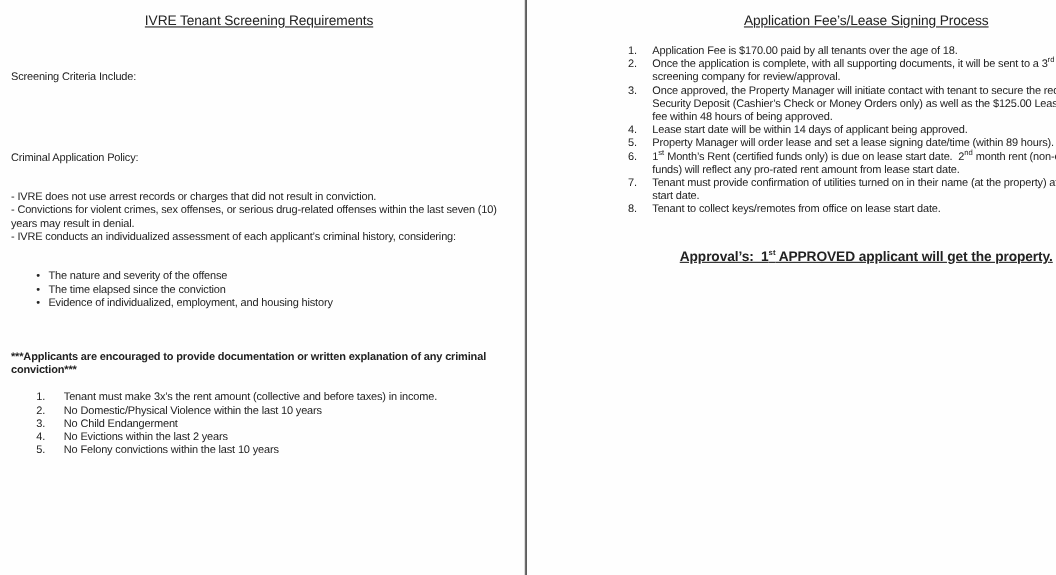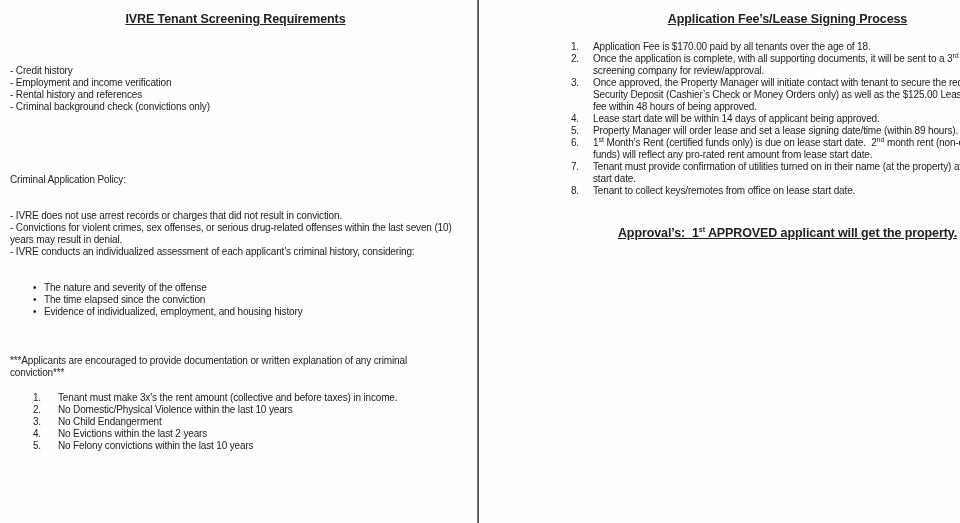--- a/index.html
+++ b/index.html
@@ -20,29 +20,29 @@
     left: 477px; top: 0; bottom: 0;
     width: 2px;
     background: linear-gradient(to right, #8a8a8a, #3d3d3d);
   }
   .col { position: absolute; top: 0; font-size: 10px; line-height: 12px; letter-spacing: -0.15px; }
   .col-left  { left: 0;   width: 477px; padding: 11px 16px 0 10px; }
   .col-right { left: 495px; width: 527px; padding: 11px 14px 0 72px; }
 
   .doc-title {
     font-size: 12.5px; line-height: 16px;
-    font-weight: bold;
+    font-weight: normal;
     text-decoration: underline;
     text-align: center;
     letter-spacing: -0.1px;
     margin-bottom: 14px;
   }
   .para, .line, .sec { white-space: pre-wrap; }
   .sec { margin-bottom: 13px; }
-  .bold-note { font-weight: normal; }
+  .bold-note { font-weight: bold; }
 
   .li { display: flex; align-items: flex-start; }
   .li .txt { white-space: pre-wrap; flex: 1; }
 
   
   .num-list-left .num  { flex: none; width: 31px; text-align: right; }
   .num-list-left .txt  { padding-left: 17px; }
 
   
   .num-list-right .num { flex: none; width: 12px; text-align: right; }
@@ -67,21 +67,21 @@
 </head>
 <body>
 
 <div class="page">
 
   <div class="col col-left">
     <div class="doc-title">IVRE Tenant Screening Requirements</div>
 
 
     <div class="sec">
-      <div><div class="li"><span class="txt">- Credit history</span></div><div class="li"><span class="txt">- Employment and income verification</span></div><div class="li"><span class="txt">- Rental history and references</span></div><div class="li"><span class="txt">- Criminal background check (convictions only)</span></div></div>
+      <div class="line">Screening Criteria Include:</div>
     </div>
 
     <div class="sec">
       <div class="line">Criminal Application Policy:</div>
       <div><div class="li"><span class="txt">- IVRE does not use arrest records or charges that did not result in conviction.</span></div><div class="li"><span class="txt">- Convictions for violent crimes, sex offenses, or serious drug-related offenses within the last seven (10) years may result in denial.</span></div><div class="li"><span class="txt">- IVRE conducts an individualized assessment of each applicant’s criminal history, considering:</span></div></div>
       <div class="bullet-list"><div class="li"><span class="blt">•</span><span class="txt">The nature and severity of the offense</span></div><div class="li"><span class="blt">•</span><span class="txt">The time elapsed since the conviction</span></div><div class="li"><span class="blt">•</span><span class="txt">Evidence of individualized, employment, and housing history</span></div></div>
     </div>
 
     <div class="para sec bold-note">***Applicants are encouraged to provide documentation or written explanation of any criminal conviction***</div>
 

